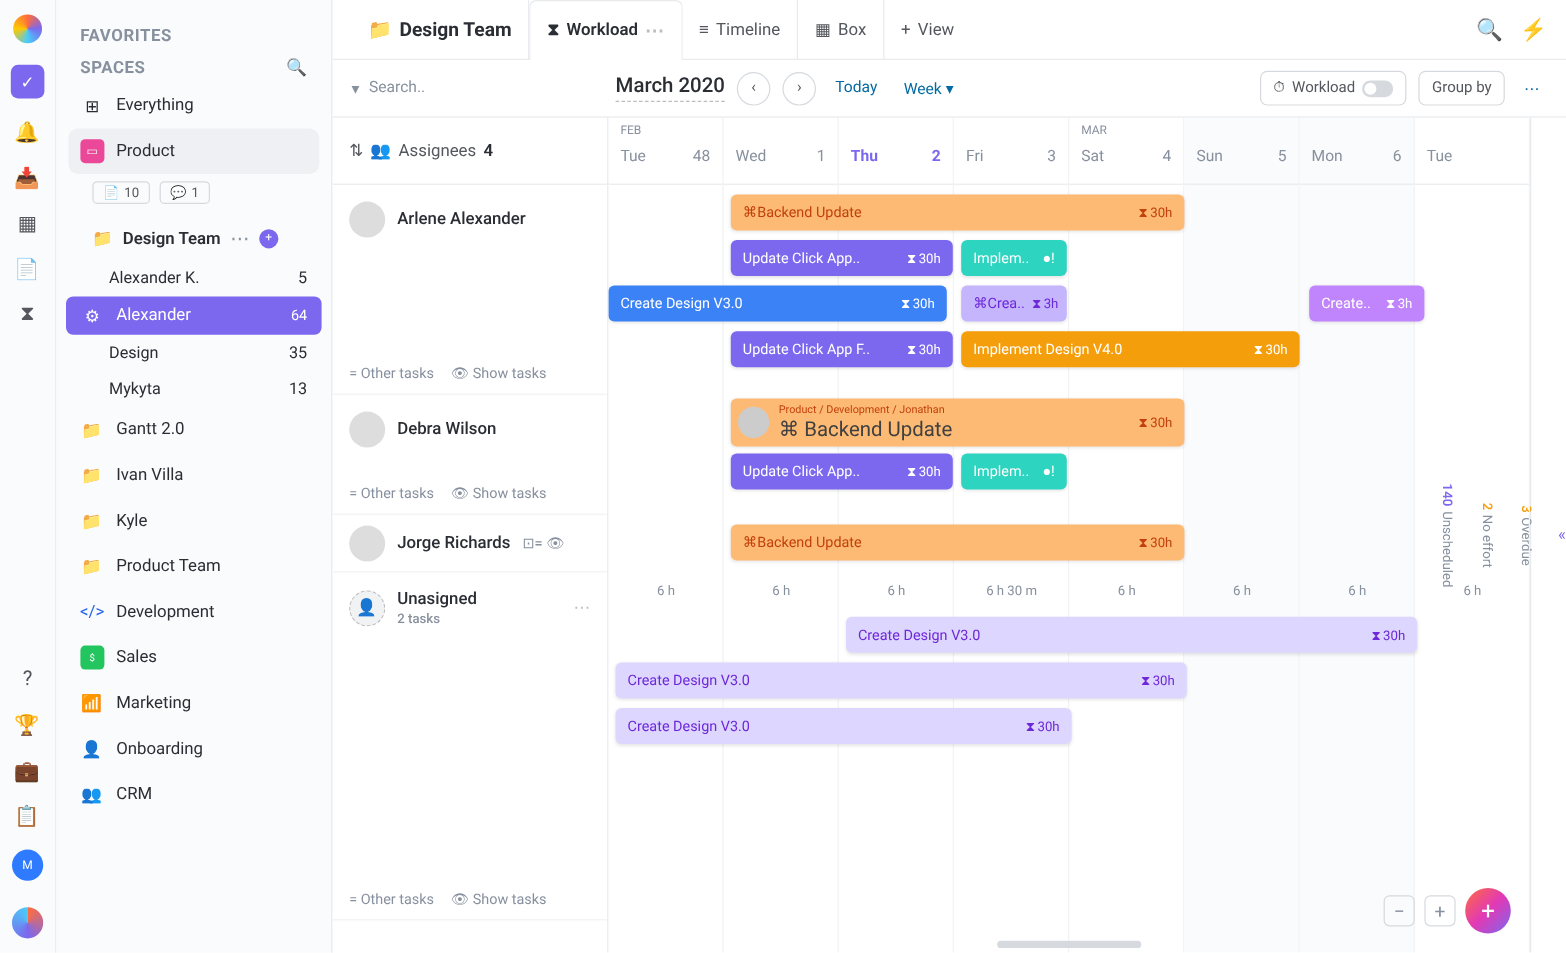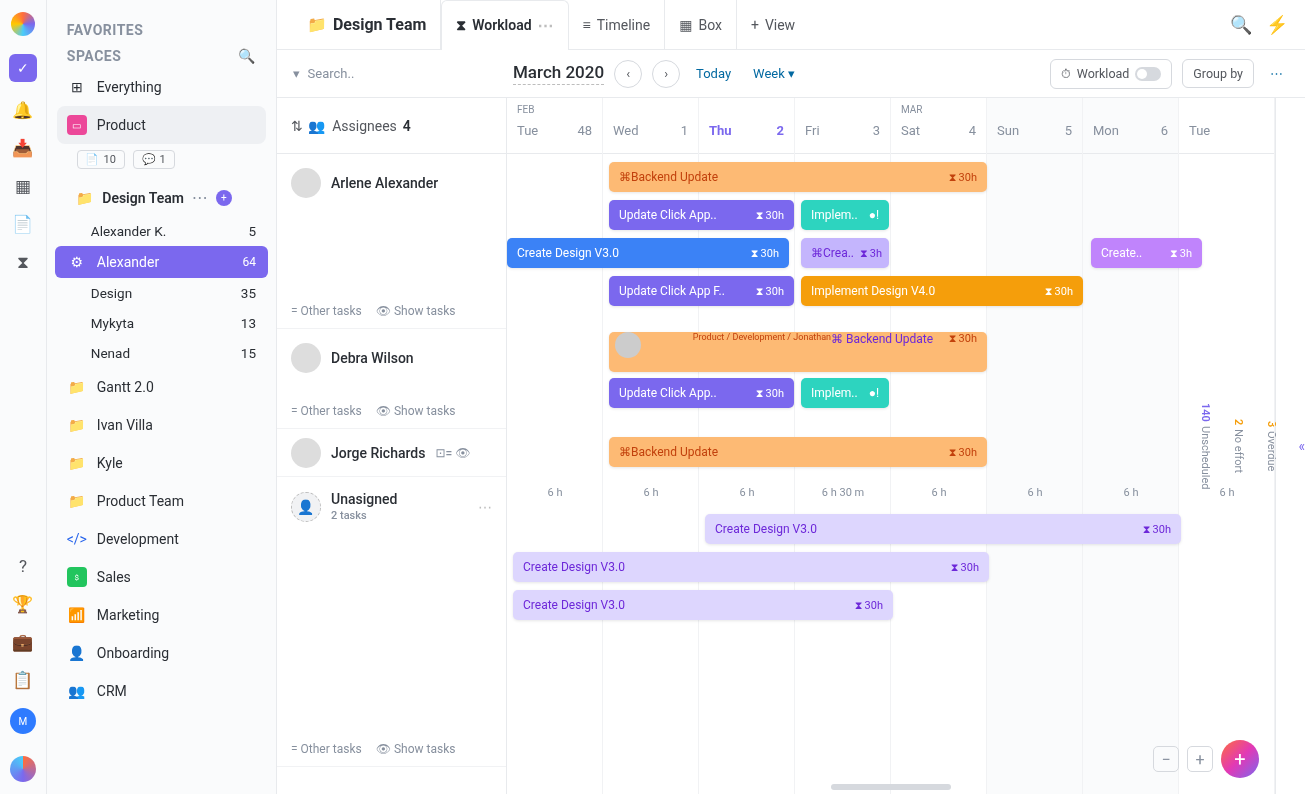--- a/index.html
+++ b/index.html
@@ -81,24 +81,24 @@
 .task-bar{position:absolute;height:30px;border-radius:5px;display:flex;align-items:center;padding:0 10px;font-size:12px;color:#fff;overflow:hidden;white-space:nowrap;box-shadow:0 1px 3px rgba(0,0,0,.1)}
 .task-bar .time{margin-left:auto;font-size:11px;display:flex;align-items:center;gap:2px;flex-shrink:0;padding-left:6px}
 .task-bar.orange{background:#fdba74;color:#c2410c}
 .task-bar.purple{background:#7b68ee}
 .task-bar.teal{background:#2dd4bf}
 .task-bar.blue{background:#3b82f6}
 .task-bar.lavender{background:#c4b5fd;color:#6d28d9}
 .task-bar.amber{background:#f59e0b}
 .task-bar.pink{background:#c084fc}
 .task-bar.lav2{background:#ddd6fe;color:#6d28d9}
-.task-bar.big{height:40px;flex-direction:row;align-items:flex-start;justify-content:center;padding-left:40px}
+.task-bar.big{height:40px;flex-direction:column;align-items:flex-start;justify-content:center;padding-left:40px}
 .task-bar.big .av{position:absolute;left:6px;width:26px;height:26px;border-radius:50%;background:#ccc}
 .task-bar.big .path{font-size:9px;color:#c2410c}
-.task-bar.big .ttl{font-size:12px;color:#6d28d9}
+.task-bar.big .ttl{font-size:17px;color:#404040}
 .task-bar.big .time{position:absolute;right:10px;color:#c2410c}
 .hour-row{position:absolute;height:20px;display:flex;width:100%;font-size:11px;color:#87909e}
 .hour-row span{flex:1;text-align:center;min-width:96px}
 .right-rail{width:30px;background:#fff;border-left:1px solid #e8eaed;display:flex;flex-direction:column;align-items:center;padding:10px 0;gap:20px;writing-mode:vertical-rl;font-size:11px;color:#87909e}
 .right-rail .collapse{writing-mode:horizontal-tb;color:#7b68ee;cursor:pointer;font-size:14px}
 .right-rail .item{display:flex;align-items:center;gap:4px}
 .right-rail .n{color:#f59e0b;font-weight:600}
 .right-rail .n.p{color:#7b68ee}
 .fab{position:absolute;bottom:16px;right:46px;display:flex;gap:8px;align-items:center}
 .fab .sq{width:26px;height:26px;border:1px solid #d6d9de;border-radius:5px;display:flex;align-items:center;justify-content:center;color:#87909e;cursor:pointer}
@@ -159,24 +159,20 @@
     <span class="s-cnt">64</span>
   </div>
   <div class="sub-item">
       <span>Design</span>
       <span class="s-cnt">35</span>
     </div>
   <div class="sub-item">
       <span>Mykyta</span>
       <span class="s-cnt">13</span>
     </div>
-  <div class="sub-item">
-      <span>Nenad</span>
-      <span class="s-cnt">15</span>
-    </div>
   <div class="s-item">
       <span class="s-icon fold">📁</span>
       <span class="s-label">Gantt 2.0</span>
     </div>
   <div class="s-item">
       <span class="s-icon fold">📁</span>
       <span class="s-label">Ivan Villa</span>
     </div>
   <div class="s-item">
       <span class="s-icon fold">📁</span>
@@ -395,21 +391,21 @@
           </div>
         <div class="task-bar teal" style="top:46px;left:294px;width:88px">
             <span>Implem..</span>
             <span style="margin-left:auto">●!</span>
           </div>
         <div class="task-bar blue" style="top:84px;left:0;width:282px">
             <span>Create Design V3.0</span>
             <span class="time">⧗<span>30h</span></span>
           </div>
         <div class="task-bar lavender" style="top:84px;left:294px;width:88px">⌘ <span>Crea..</span><span class="time">⧗<span>3h</span></span></div>
-        <div class="task-bar pink" style="top:84px;left:584px;width:111px">
+        <div class="task-bar pink" style="top:84px;left:584px;width:96px">
             <span>Create..</span>
             <span class="time">⧗<span>3h</span></span>
           </div>
         <div class="task-bar purple" style="top:122px;left:102px;width:185px">
             <span>Update Click App F..</span>
             <span class="time">⧗<span>30h</span></span>
           </div>
         <div class="task-bar amber" style="top:122px;left:294px;width:282px">
             <span>Implement Design V4.0</span>
             <span class="time">⧗<span>30h</span></span>

